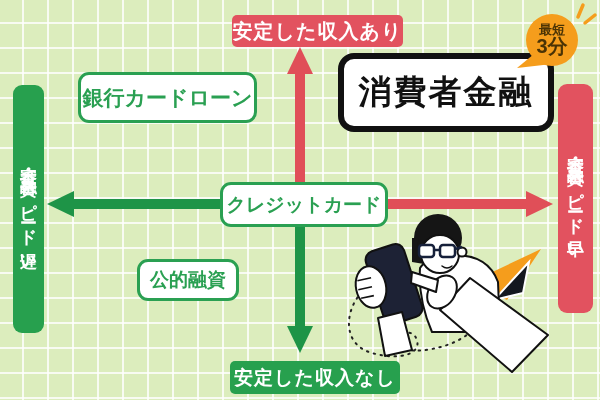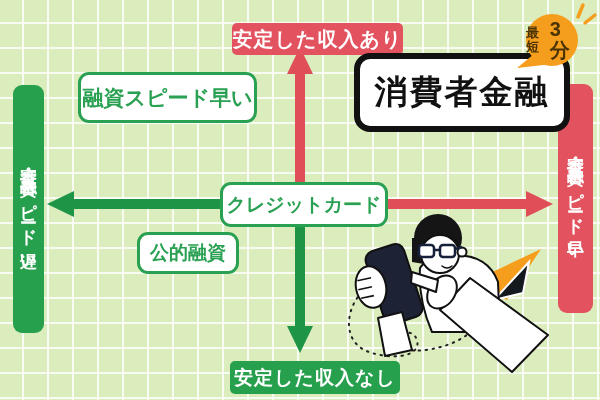--- a/index.html
+++ b/index.html
@@ -31,26 +31,26 @@
   .vlabel.green{background:#27a04e;}
   .vlabel.red{background:#e2525f;}
   .itembox{
     position:absolute;z-index:2;background:#fff;border:3px solid #2aa052;
     border-radius:11px;color:#2aa052;font-weight:bold;
     display:flex;align-items:center;justify-content:center;white-space:nowrap;
   }
   .mainbox{
     position:absolute;z-index:2;background:#fff;border:6px solid #111;
     border-radius:16px;color:#111;font-weight:bold;font-size:33px;
-    display:flex;align-items:center;justify-content:center;letter-spacing:2px;margin-left:16px;
+    display:flex;align-items:center;justify-content:center;letter-spacing:2px;
   }
   .badge{
     position:absolute;z-index:4;left:526px;top:14px;width:52px;height:52px;
     background:#f59d1c;border-radius:50%;
-    display:flex;flex-direction:row;align-items:center;justify-content:center;
+    display:flex;flex-direction:column;align-items:center;justify-content:center;
     color:#4a3305;font-weight:bold;line-height:1.05;
   }
   .badge .l1{font-size:13px;}
   .badge .l2{font-size:20px;}
 </style>
 </head>
 <body>
 
 <div class="stage">
 
@@ -62,28 +62,28 @@
     <polygon points="300,353 287,326 313,326" fill="#1e9447"></polygon>
 
     <rect x="72" y="199" width="228" height="10" fill="#1e9447"></rect>
     <polygon points="47,204 74,191 74,217" fill="#1e9447"></polygon>
     <rect x="300" y="199" width="228" height="10" fill="#e04f58"></rect>
     <polygon points="553,204 526,191 526,217" fill="#e04f58"></polygon>
 
     <rect x="295" y="199" width="10" height="10" fill="#8a6a40"></rect>
   </svg>
 
-  <div class="hlabel red" style="left:232px;top:15px;width:171px;height:32px;font-size:20px;margin-top:8px;">安定した収入あり</div>
+  <div class="hlabel red" style="left:232px;top:15px;width:171px;height:32px;font-size:20px;">安定した収入あり</div>
   <div class="hlabel green" style="left:230px;top:361px;width:170px;height:33px;">安定した収入なし</div>
   <div class="vlabel green" style="left:13px;top:85px;width:31px;height:248px;">審査・融資スピード遅い</div>
   <div class="vlabel red" style="left:558px;top:84px;width:35px;height:229px;">審査・融資スピード早い</div>
 
-  <div class="itembox" style="left:78px;top:72px;width:173px;height:45px;font-size:21px;">融資スピード早い</div>
+  <div class="itembox" style="left:78px;top:72px;width:173px;height:45px;font-size:21px;">銀行カードローン</div>
   <div class="itembox" style="left:220px;top:138px;width:162px;height:39px;font-size:19px;margin-top:44px;">クレジットカード</div>
-  <div class="itembox" style="left:137px;top:232px;width:96px;height:36px;font-size:19px;text-align:center;">公的融資</div>
+  <div class="itembox" style="left:137px;top:259px;width:96px;height:36px;font-size:19px;text-align:center;">公的融資</div>
   <div class="mainbox" style="left:338px;top:53px;width:204px;height:67px;">消費者金融</div>
 
   <svg id="illus-svg" class="layer" viewBox="0 0 600 400">
 
     <polygon points="534,54 552,64 517,68" fill="#f59d1c"></polygon>
     <g stroke="#f59d1c" stroke-width="3.5" stroke-linecap="round">
       <path d="M 578 17 L 583 5" fill="none"></path>
       <path d="M 585 23 L 595 15" fill="none"></path>
     </g>
 

